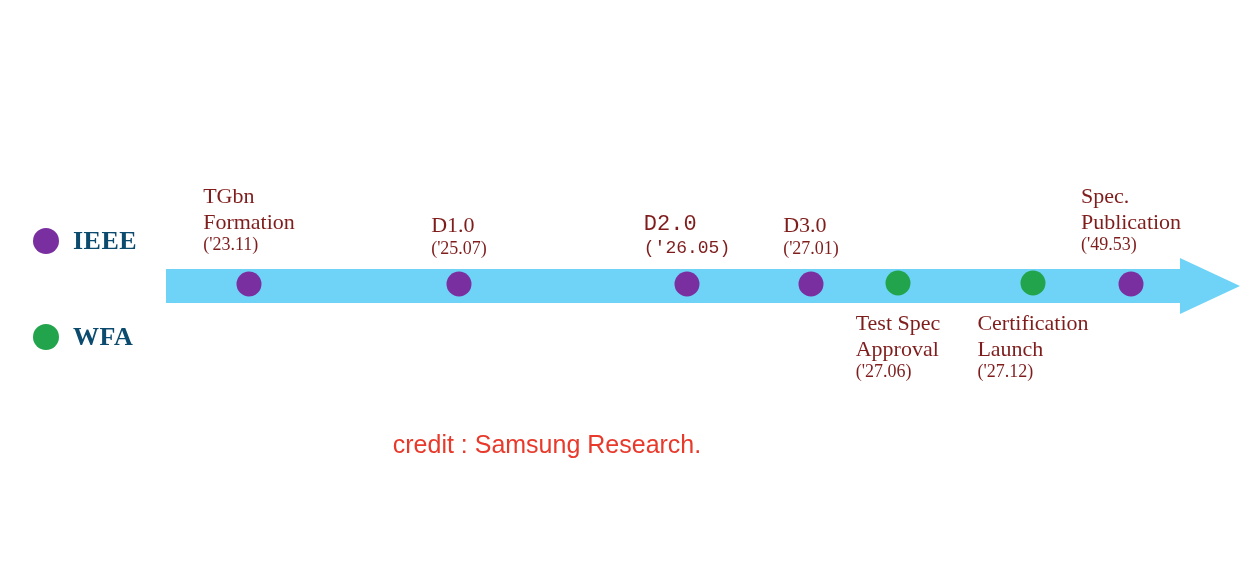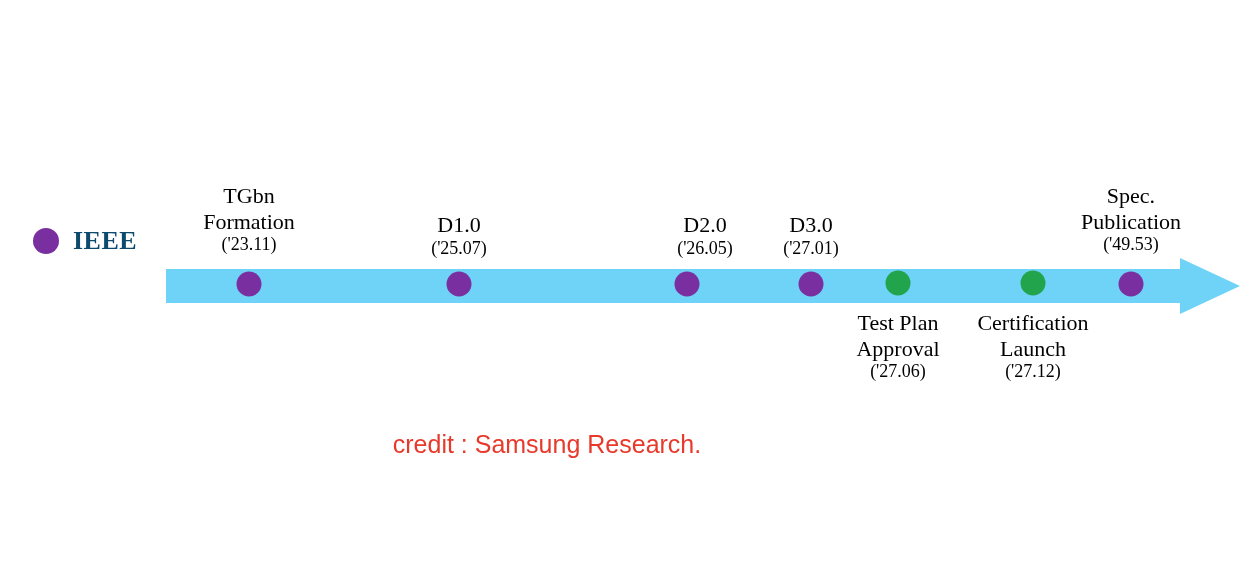--- a/index.html
+++ b/index.html
@@ -58,22 +58,21 @@
     border-radius: 50%;
     transform: translate(-50%, -50%);
   }
   .milestone-dot.ieee { background: #7a2fa0; }
   .milestone-dot.wfa  { background: #22a44c; }
 
   
   .milestone-label {
     position: absolute;
     transform: translateX(-50%);
-    text-align: center;
-    color: #000000;
+    color: #7f1d1d;
     line-height: 1.16;
     white-space: nowrap;
   }
   .milestone-label .ml-name {
     font-size: 22px;
     display: block;
   }
   .milestone-label .ml-date {
     font-size: 18px;
     display: block;
@@ -94,20 +93,24 @@
 </head>
 <body>
 
 <div id="stage">
 
   <div class="legend-row" style="left:33px; top:226px;">
     <span class="legend-dot" style="background:#7a2fa0;"></span>
     <span class="legend-label">IEEE</span>
   </div>
 
+  <div class="legend-row" style="left:33px; top:322px;">
+    <span class="legend-dot" style="background:#22a44c;"></span>
+    <span class="legend-label">WFA</span>
+  </div>
 
   <svg id="timeline-arrow" viewBox="0 0 1085 56" preserveAspectRatio="none">
     <path d="M 6 11 L 1020 11 L 1020 0 L 1080 28 L 1020 56 L 1020 45 L 6 45 Z" fill="#6FD3F7"></path>
   </svg>
 
   <span class="milestone-dot ieee" style="left:249px; top:284px;"></span>
   <span class="milestone-dot ieee" style="left:459px; top:284px;"></span>
   <span class="milestone-dot ieee" style="left:687px; top:284px;"></span>
   <span class="milestone-dot ieee" style="left:811px; top:284px;"></span>
   <span class="milestone-dot wfa" style="left:898px; top:283px;"></span>
@@ -118,38 +121,38 @@
     <span class="ml-name">TGbn</span>
     <span class="ml-name">Formation</span>
     <span class="ml-date">('23.11)</span>
   </div>
 
   <div class="milestone-label" style="left:459px; top:212px;">
     <span class="ml-name">D1.0</span>
     <span class="ml-date">('25.07)</span>
   </div>
 
-  <div class="milestone-label" style="left:705px; top:212px;">
+  <div class="milestone-label" style="left:687px; top:212px;font-family:Liberation Mono, monospace;">
     <span class="ml-name">D2.0</span>
     <span class="ml-date">('26.05)</span>
   </div>
 
   <div class="milestone-label" style="left:811px; top:212px;">
     <span class="ml-name">D3.0</span>
     <span class="ml-date">('27.01)</span>
   </div>
 
   <div class="milestone-label" style="left:1131px; top:183px;">
     <span class="ml-name">Spec.</span>
     <span class="ml-name">Publication</span>
     <span class="ml-date">('49.53)</span>
   </div>
 
   <div class="milestone-label" style="left:898px; top:310px;">
-    <span class="ml-name">Test Plan</span>
+    <span class="ml-name">Test Spec</span>
     <span class="ml-name">Approval</span>
     <span class="ml-date">('27.06)</span>
   </div>
 
   <div class="milestone-label" style="left:1033px; top:310px;">
     <span class="ml-name">Certification</span>
     <span class="ml-name">Launch</span>
     <span class="ml-date">('27.12)</span>
   </div>
 

